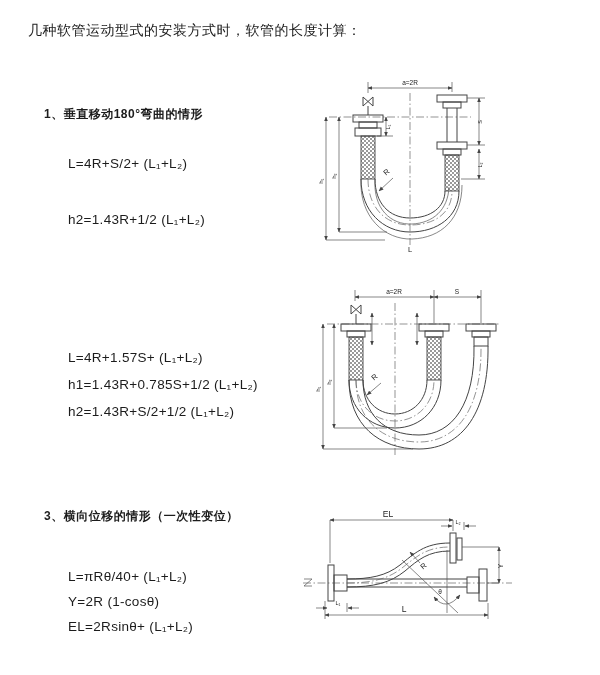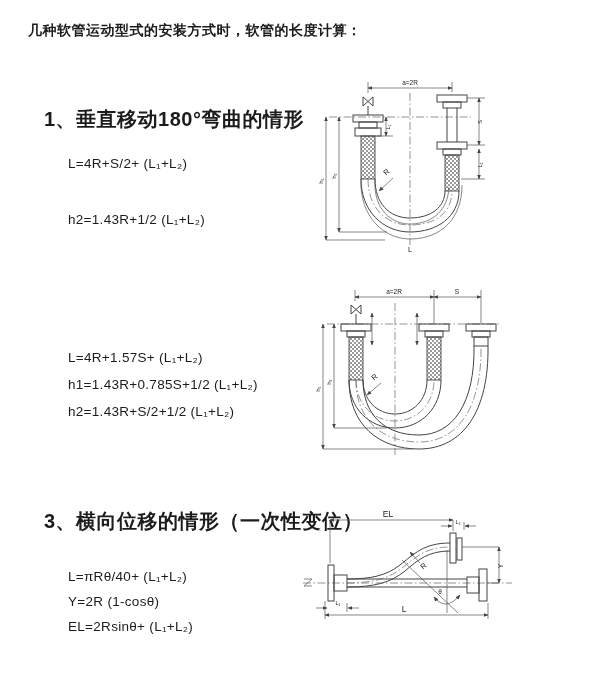--- a/index.html
+++ b/index.html
@@ -2,25 +2,25 @@
 <html><head>
 <meta charset="utf-8">
 <style>
   html,body{margin:0;padding:0;background:#e8e8e8;}
   #page{
     position:relative;width:600px;height:675px;background:#ffffff;
     font-family:"Liberation Sans","DejaVu Sans",sans-serif;color:#1c1c1c;
     overflow:hidden;margin:0 auto;
   }
   .doc-title{
-    position:absolute;left:28px;top:22px;font-size:14px;font-weight:bold;
+    position:absolute;left:28px;top:22px;font-size:14px;font-weight:normal;
     letter-spacing:0.5px;white-space:nowrap;
   }
   .sec-heading{
-    position:absolute;font-size:20px;font-weight:bold;white-space:nowrap;letter-spacing:0.5px;
+    position:absolute;font-size:12px;font-weight:bold;white-space:nowrap;letter-spacing:0.5px;
   }
   .formula{
     position:absolute;left:68px;font-size:13.5px;font-weight:500;white-space:nowrap;
     letter-spacing:0.3px;
     margin-top:20px;
   }
   svg{position:absolute;overflow:visible;}
   svg .ln{stroke:#444;stroke-width:1;fill:none;}
   svg .thin{stroke:#555;stroke-width:0.7;fill:none;}
   svg .dim{stroke:#555;stroke-width:0.7;fill:none;}

